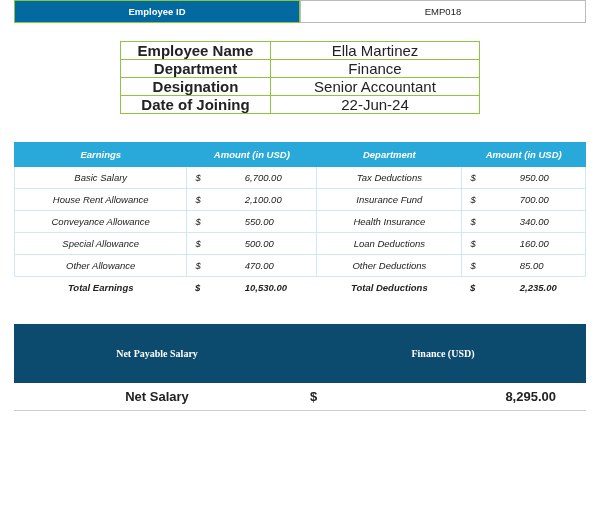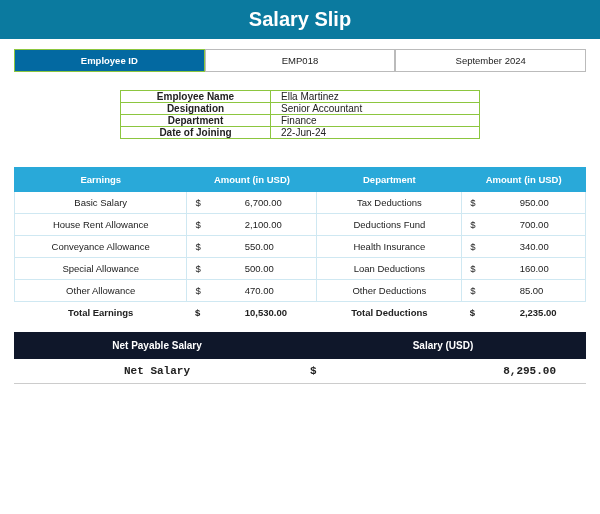--- a/index.html
+++ b/index.html
@@ -45,33 +45,35 @@
       border-color: #8cc63f;
     }
     .info-table {
       margin: 0 auto 28px;
       width: 360px;
       border-collapse: collapse;
     }
     .info-table td {
       border: 1px solid #8cc63f;
       padding: 0 10px;
-      font-size: 10px;
+      font-size: 15px;
     }
     .info-table td:first-child {
       font-weight: bold;
       text-align: center;
       width: 150px;
     }
     .info-table td:last-child {
+      text-align: center;
     }
     .main-table {
       width: 100%;
       border-collapse: collapse;
-      margin-bottom: 9px;
+      margin-bottom: 26px;
+      font-style: italic;
     }
     .main-table th {
       background: #29a9d9;
       color: #fff;
       font-weight: bold;
       padding: 6px 4px;
       font-size: 9.5px;
       border: 1px solid #29a9d9;
       text-align: center;
     }
@@ -86,63 +88,61 @@
     .main-table tr.total td {
       font-weight: bold;
       border: none;
       border-top: 1px solid #cfe8f2;
     }
     .net-table {
       width: 100%;
       border-collapse: collapse;
     }
     .net-table th {
-      background: #0f172a;
-      color: #fff;
-      font-weight: bold;
-      padding: 8px;
+      background: #0c4a6e;
+      color: #fff;
+      font-weight: bold;
+      padding: 24px;
       font-size: 10px;
       text-align: center;
+      font-family: Liberation Serif, serif;
     }
     .net-table td {
       padding: 6px 10px;
-      font-size: 11px;
+      font-size: 13px;
       font-weight: bold;
       border-bottom: 1px solid #ccc;
-      font-family: Liberation Mono, monospace;
     }
     .net-table td.label { text-align: center; width: 50%; }
     .net-table td.curr { width: 18px; border-right: none; }
     .net-table td.amt { text-align: right; padding-right: 30px; }
   </style>
 </head>
 <body>
 
 <div class="container">
-  <div class="title-bar">Salary Slip</div>
 
   <div class="top-row">
     <div class="top-cell green">Employee ID</div>
     <div class="top-cell">EMP018</div>
-    <div class="top-cell">September 2024</div>
   </div>
 
   <table class="info-table">
     <tbody>
         <tr>
           <td>Employee Name</td>
           <td>Ella Martinez</td>
         </tr>
     <tr>
+          <td>Department</td>
+          <td>Finance</td>
+        </tr>
+    <tr>
           <td>Designation</td>
           <td>Senior Accountant</td>
-        </tr>
-    <tr>
-          <td>Department</td>
-          <td>Finance</td>
         </tr>
     <tr>
           <td>Date of Joining</td>
           <td>22-Jun-24</td>
         </tr>
   </tbody>
     </table>
 
   <table class="main-table">
     <tbody>
@@ -157,21 +157,21 @@
       <td class="curr">$</td>
       <td class="amt">6,700.00</td>
       <td class="label">Tax Deductions</td>
       <td class="curr">$</td>
       <td class="amt">950.00</td>
     </tr>
     <tr>
       <td class="label">House Rent Allowance</td>
       <td class="curr">$</td>
       <td class="amt">2,100.00</td>
-      <td class="label">Deductions Fund</td>
+      <td class="label">Insurance Fund</td>
       <td class="curr">$</td>
       <td class="amt">700.00</td>
     </tr>
     <tr>
       <td class="label">Conveyance Allowance</td>
       <td class="curr">$</td>
       <td class="amt">550.00</td>
       <td class="label">Health Insurance</td>
       <td class="curr">$</td>
       <td class="amt">340.00</td>
@@ -200,21 +200,21 @@
       <td class="curr">$</td>
       <td class="amt">2,235.00</td>
     </tr>
   </tbody>
     </table>
 
   <table class="net-table">
     <tbody>
         <tr>
       <th>Net Payable Salary</th>
-      <th colspan="2">Salary (USD)</th>
+      <th colspan="2">Finance (USD)</th>
     </tr>
     <tr>
       <td class="label">Net Salary</td>
       <td class="curr">$</td>
       <td class="amt">8,295.00</td>
     </tr>
   </tbody>
     </table>
 </div>
 

